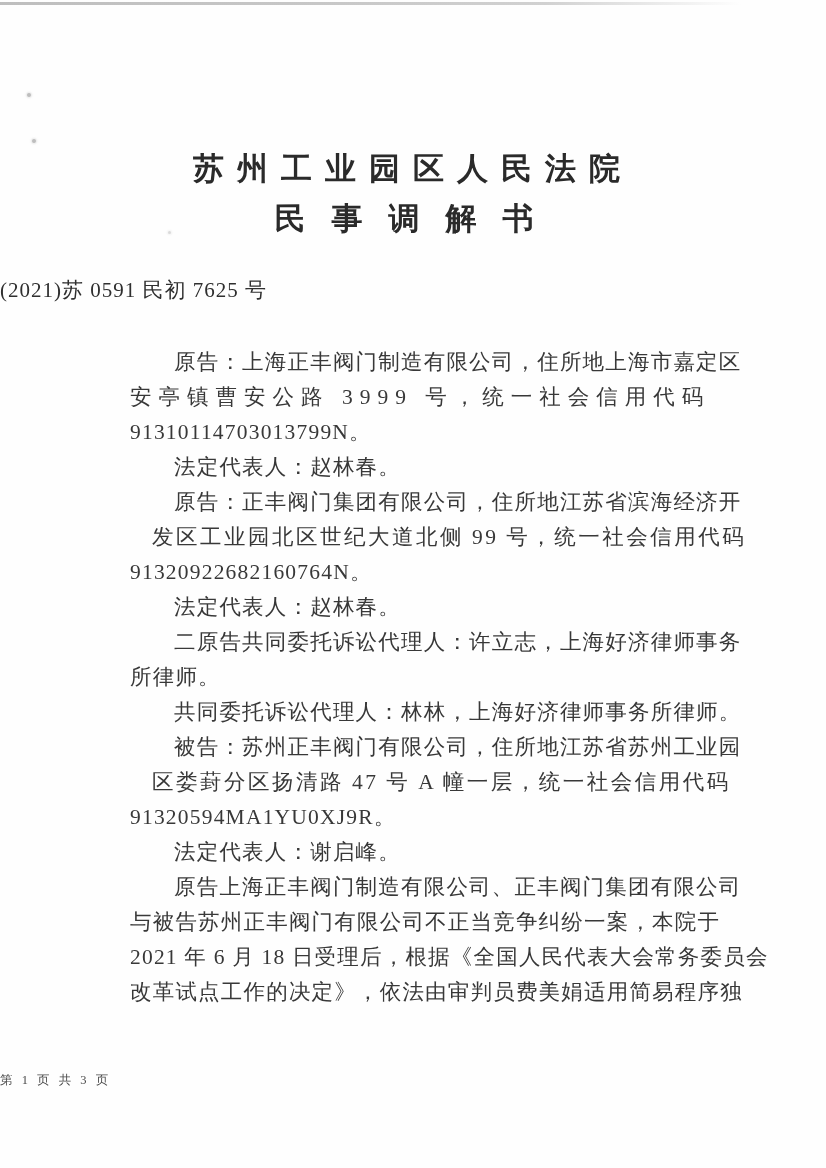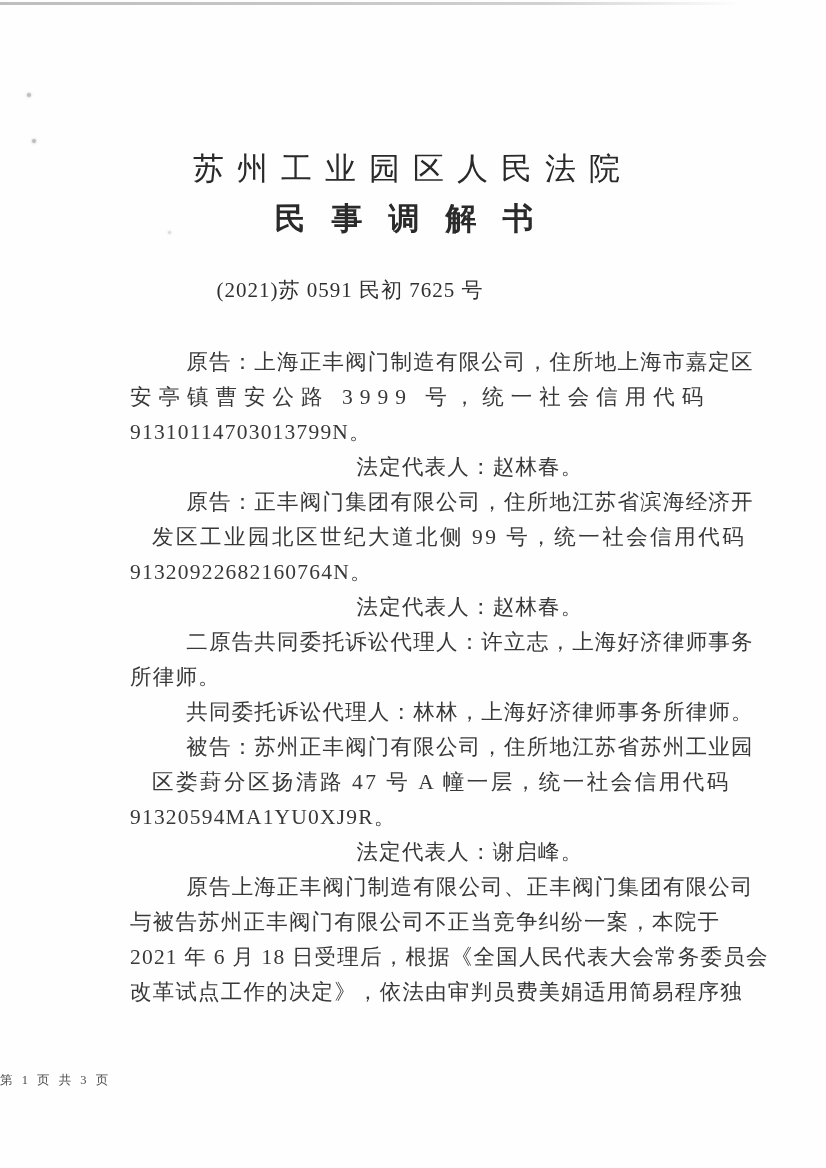--- a/index.html
+++ b/index.html
@@ -20,40 +20,40 @@
   }
   .speck { position:absolute; background:#8b8b8b; border-radius:50%;
            opacity:.55; box-shadow:0 0 2px 1px rgba(140,140,140,.35); }
   .speck.s1 { left:27px;  top:93px;  width:4px; height:4px; }
   .speck.s2 { left:32px;  top:139px; width:4px; height:4px; }
   .speck.s3 { left:168px; top:231px; width:3px; height:3px; opacity:.3; }
 
   
   .title-block { margin-top:150px; text-align:center; color:#2a2a2a; }
   .court {
-    margin:12px; font-size:31px; font-weight:400;
+    margin:12px; font-size:31px; font-weight:700;
     letter-spacing:13px; line-height:38px;
   }
   .doctype {
     margin:5px 0 0 0; font-size:31px; font-weight:600;
     letter-spacing:26px; padding-left:8px; line-height:38px;
   }
 
   
   .case-no {
     margin:40px 126px 0 0;
-    text-align:center;
+    text-align:left;
     font-size:21px; color:#2f2f2f; letter-spacing:1px;
     line-height:24px;
   }
 
   
   .body { margin:43px 60px 0 130px; font-size:21.5px; color:#383838; }
   .line { line-height:35px; letter-spacing:1.2px; white-space:nowrap; }
-  .line.indent { text-indent:44px;text-align:center; }
+  .line.indent { text-indent:44px; }
   .line.wide   { letter-spacing:7px; }
   .line.med    { letter-spacing:2.5px;margin-left:22px; }
 
   
   .pagefoot {
     position:absolute; left:0; right:0; top:1072px;
     text-align:left; font-size:12.5px; color:#4a4a4a;
     letter-spacing:3px;
   }
 </style>

